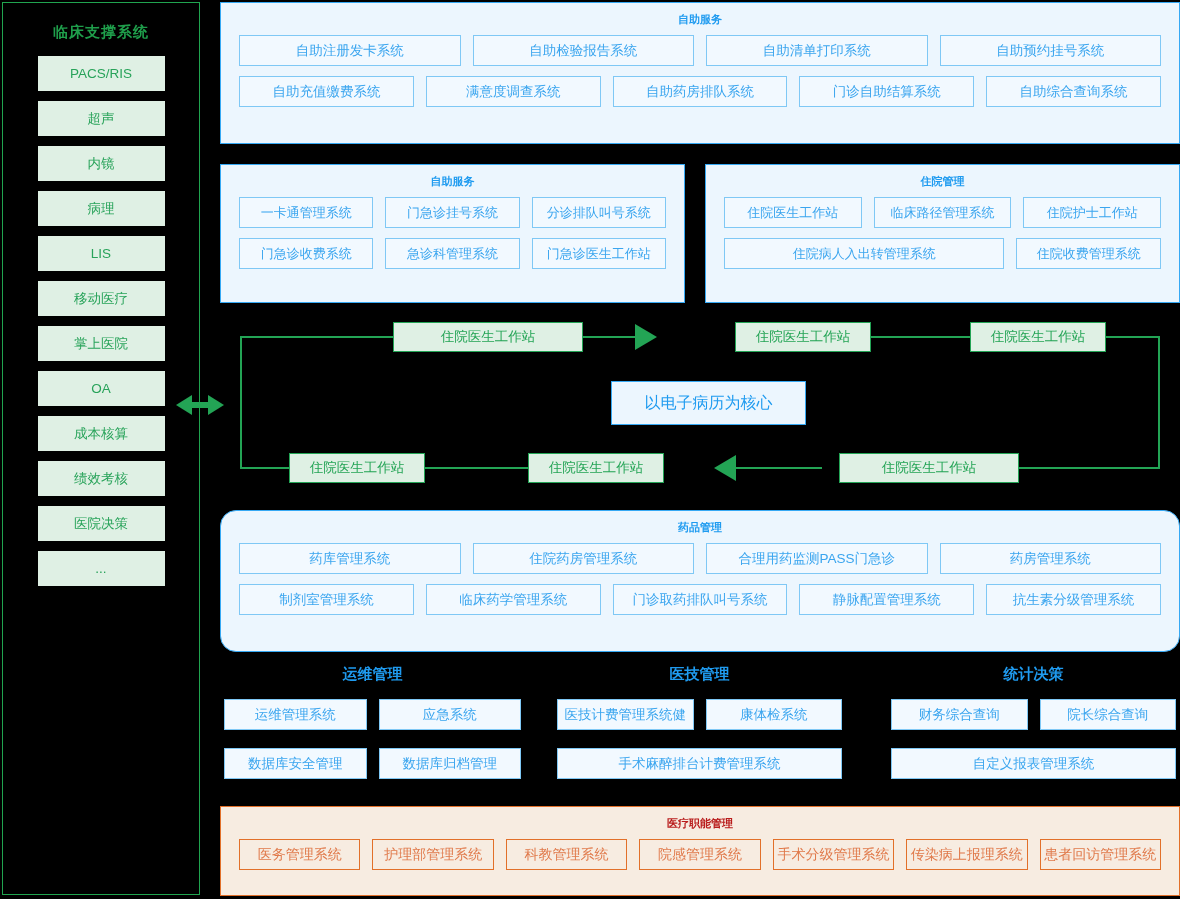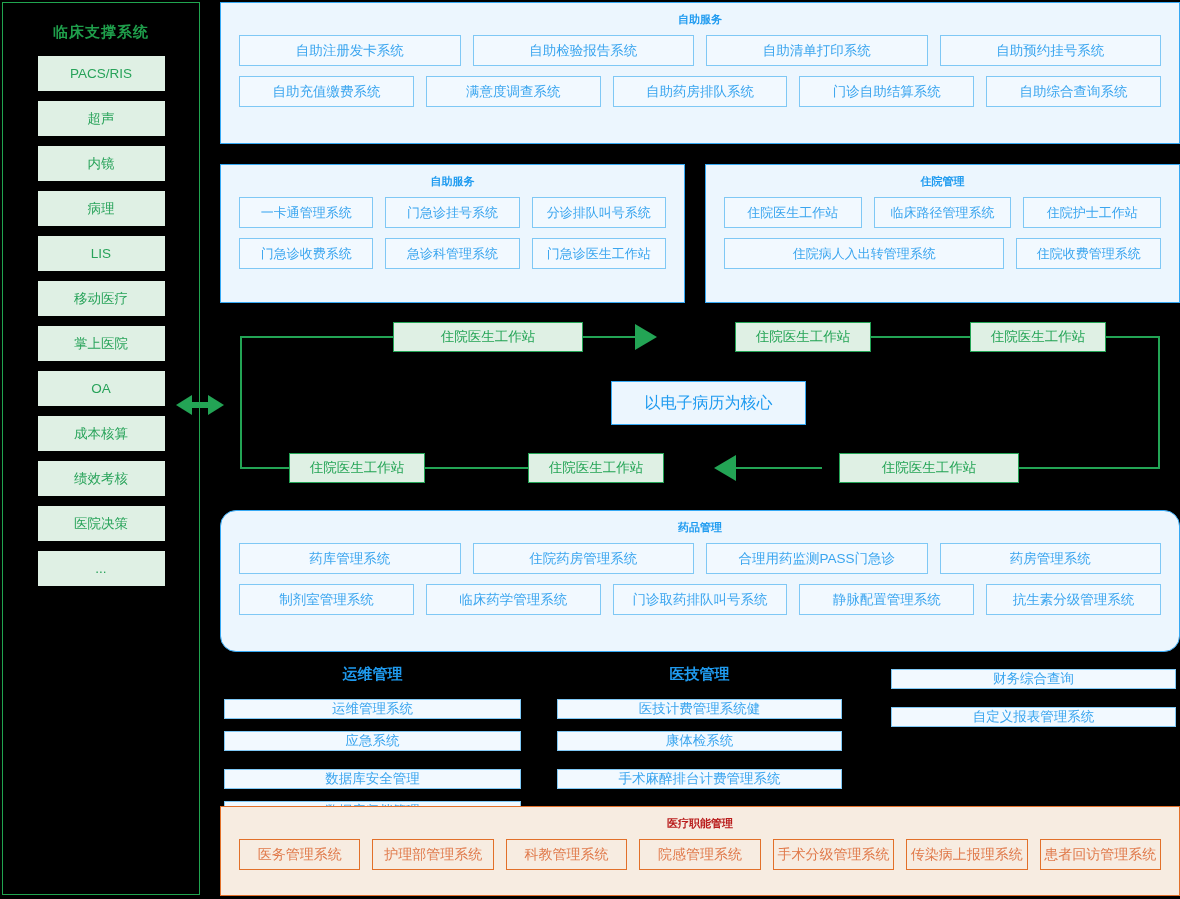--- a/index.html
+++ b/index.html
@@ -44,21 +44,21 @@
   .tri-right{border-top:13px solid transparent;border-bottom:13px solid transparent;border-left:22px solid #23a455;}
   .tri-left{border-top:13px solid transparent;border-bottom:13px solid transparent;border-right:22px solid #23a455;}
 
   
   #drug{position:absolute;left:12px;top:510px;width:960px;height:142px;border-radius:16px;}
 
   
   .tricol{position:absolute;left:0px;top:665px;width:972px;height:130px;}
   .col{position:absolute;top:0;}
   .col-title{text-align:center;font-size:15px;font-weight:bold;color:#1f9bf0;margin-bottom:11px;}
-  .col .row{padding:4px;gap:12px;margin-bottom:10px;flex-direction:column;}
+  .col .row{padding:4px;gap:12px;margin-bottom:10px;}
   #col1{left:12px;width:305px;}
   #col2{left:345px;width:293px;}
   #col3{left:679px;width:293px;}
 
   
   #func{position:absolute;left:12px;top:806px;width:960px;height:90px;background:#f7ece1;border:1.5px solid #e2702a;box-sizing:border-box;}
   #func .panel-title{color:#b91c1c;}
   #func .chip{border:1px solid #e2702a;background:#f7ece1;color:#e0794a;font-size:14px;}
 </style>
 </head>
@@ -239,22 +239,24 @@
         <div class="row">
           <div class="chip">医技计费管理系统健</div>
           <div class="chip">康体检系统</div>
         </div>
         <div class="row">
           <div class="chip">手术麻醉排台计费管理系统</div>
         </div>
       </div>
 
       <div class="col" id="col3">
+        <div class="col-title">统计决策</div>
         <div class="row">
           <div class="chip">财务综合查询</div>
+          <div class="chip">院长综合查询</div>
         </div>
         <div class="row">
           <div class="chip">自定义报表管理系统</div>
         </div>
       </div>
 
     </div>
 
     <div id="func">
       <div class="panel-title">医疗职能管理</div>

